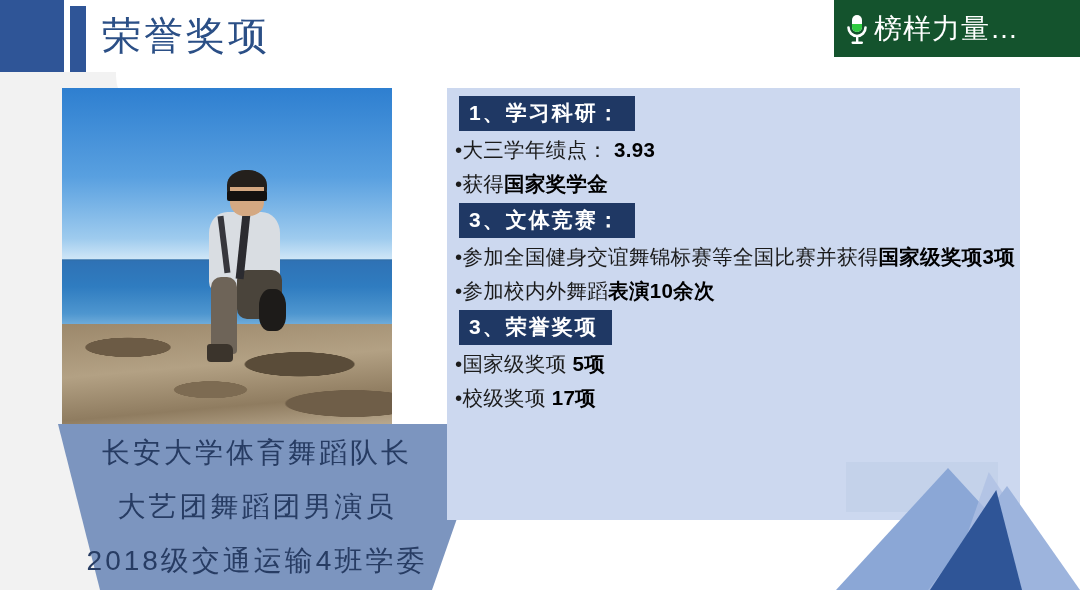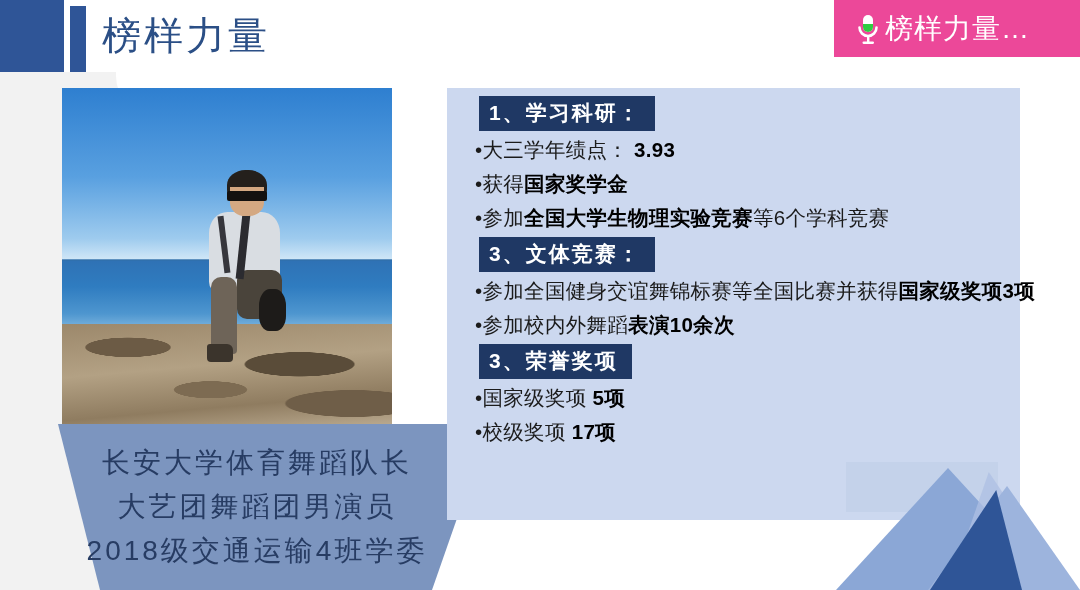--- a/index.html
+++ b/index.html
@@ -39,22 +39,22 @@
 
   
   .rec-thumb{
     position:absolute;right:0;top:0;width:146px;height:12px;
     background:
       radial-gradient(circle at 14px 10px, #f1ece6 0 9px, rgba(0,0,0,0) 10px),
       linear-gradient(100deg,#2a2622 0 34%,#8a6a55 34% 48%,#cbb9a6 48% 62%,#3b332c 62% 100%);
   }
   .rec-badge{
     position:absolute;right:0;top:0;width:246px;height:57px;
-    background:#ec4899;
-    display:flex;align-items:center;padding-left:19px;box-sizing:border-box;
+    background:#14532d;
+    display:flex;align-items:center;padding-left:8px;box-sizing:border-box;
   }
   .mic-icon{width:30px;height:34px;position:relative;flex:0 0 auto;margin-right:2px;}
   .rec-label{
     color:#ffffff;font-size:28px;line-height:34px;letter-spacing:1px;
     white-space:nowrap;overflow:hidden;
   }
 
   
   .photo{
     position:absolute;left:62px;top:88px;width:330px;height:342px;
@@ -89,41 +89,41 @@
 
   
   .caption{
     position:absolute;left:0px;top:424px;width:520px;height:166px;
     background:#7c95bf;
     clip-path:polygon(58px 0, 490px 0, 432px 166px, 100px 166px);
   }
   .cap-lines{
     position:absolute;left:0;top:424px;width:500px;height:166px;
     display:flex;flex-direction:column;justify-content:center;align-items:center;
-    gap:4px;padding-left:14px;box-sizing:border-box;
+    gap:14px;padding-left:14px;box-sizing:border-box;
   }
   .cap-line{
     color:#273c63;font-size:28px;line-height:40px;letter-spacing:3px;white-space:nowrap;
   }
 
   
   .panel{
     position:absolute;left:447px;top:88px;width:573px;height:432px;
     background:#ccd8ef;
   }
   .ph-tag{
     display:inline-block;background:#1f3864;color:#ffffff;
     font-size:21px;font-weight:bold;line-height:30px;
     padding:2px 14px 3px 10px;letter-spacing:2px;white-space:nowrap;
   }
   .p-row{
     color:#1b1b1b;font-size:20.5px;line-height:34px;white-space:nowrap;letter-spacing:.3px;
   }
   .p-row .em{color:#000000;font-weight:bold;}
-  .panel-inner{padding:6px 0 0 8px;margin-left:20px;}
+  .panel-inner{padding:6px 0 0 8px;}
   .tag-wrap{margin:2px 0 2px 4px;}
 
   
   .mt-bg{
     position:absolute;left:846px;top:462px;width:152px;height:50px;
     background:#c4d2ea;
   }
   .mt{position:absolute;bottom:0;}
   .mt-a{left:836px;width:224px;height:122px;background:#8ba7d6;
         clip-path:polygon(50% 0,100% 100%,0 100%);}
@@ -137,21 +137,21 @@
 </head>
 <body>
 
 <div class="slide">
 
   <div class="gray-band"></div>
   <div class="gray-notch"></div>
 
   <div class="hdr-square"></div>
   <div class="hdr-bar"></div>
-  <div class="hdr-title">榜样力量</div>
+  <div class="hdr-title">荣誉奖项</div>
 
   <div class="rec-thumb"></div>
   <div class="rec-badge">
     <span class="mic-icon">
       <svg viewBox="0 0 30 34" width="30" height="34" aria-hidden="true">
         <defs>
           <clipPath id="capsule">
               <rect x="10" y="3" width="10" height="17" rx="5"></rect>
             </clipPath>
         </defs>
@@ -187,21 +187,20 @@
     <div class="cap-line">长安大学体育舞蹈队长</div>
     <div class="cap-line">大艺团舞蹈团男演员</div>
     <div class="cap-line">2018级交通运输4班学委</div>
   </div>
 
   <div class="panel">
     <div class="panel-inner" id="panel-sections">
         <div class="tag-wrap"><span class="ph-tag">1、学习科研：</span></div>
         <div class="p-row"><span>•大三学年绩点：</span><span class="em"> 3.93</span></div>
         <div class="p-row"><span>•获得</span><span class="em">国家奖学金</span></div>
-        <div class="p-row"><span>•参加</span><span class="em">全国大学生物理实验竞赛</span><span>等6个学科竞赛</span></div>
         <div class="tag-wrap"><span class="ph-tag">3、文体竞赛：</span></div>
         <div class="p-row"><span>•参加全国健身交谊舞锦标赛等全国比赛并获得</span><span class="em">国家级奖项3项</span></div>
         <div class="p-row"><span>•参加校内外舞蹈</span><span class="em">表演10余次</span></div>
         <div class="tag-wrap"><span class="ph-tag">3、荣誉奖项</span></div>
         <div class="p-row"><span>•国家级奖项 </span><span class="em">5项</span></div>
         <div class="p-row"><span>•校级奖项    </span><span class="em">17项</span></div>
       </div>
   </div>
 
   <div class="mt-bg"></div>

